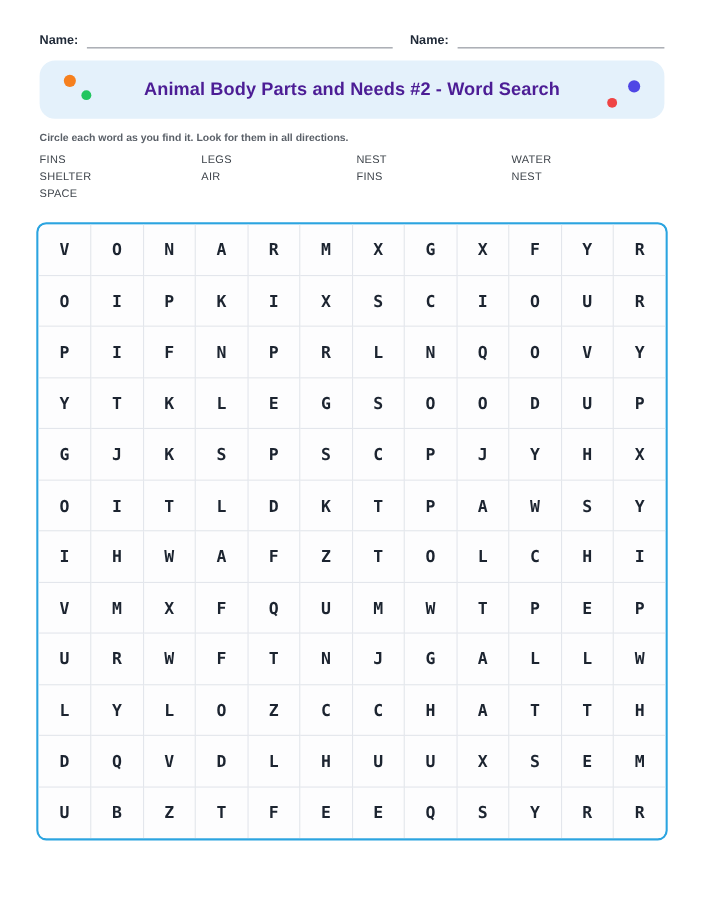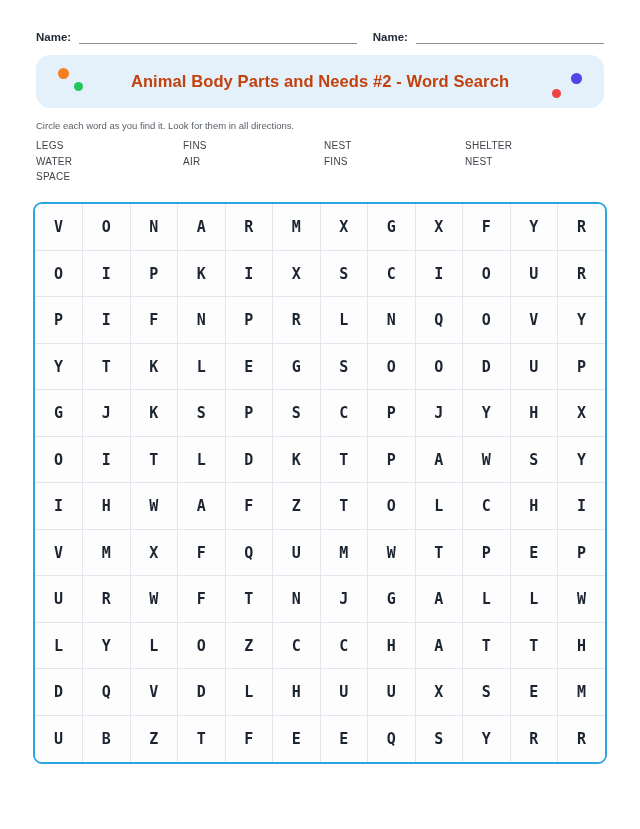--- a/index.html
+++ b/index.html
@@ -58,41 +58,42 @@
     background: #e4f1fb;
     border-radius: 14px;
     display: flex;
     align-items: center;
     justify-content: center;
     overflow: hidden;
   }
   .banner-title {
     font-size: 16.5px;
     font-weight: bold;
-    color: #c2410c;
+    color: #4c1d95;
     letter-spacing: 0.1px;
     text-align: left;
     z-index: 2;
   }
   .dot {
     position: absolute;
     border-radius: 50%;
     z-index: 1;
   }
   .dot-orange { width: 11px; height: 11px; background: #f6801e; left: 22px;  top: 13px; }
   .dot-green  { width: 9px;  height: 9px;  background: #22c55e; left: 38px;  top: 27px; }
   .dot-blue   { width: 11px; height: 11px; background: #4f46e5; right: 22px; top: 18px; }
   .dot-red    { width: 9px;  height: 9px;  background: #ef4444; right: 43px; top: 34px; }
 
   
   .instructions {
     margin: 12px 36px 0 36px;
     font-size: 9.5px;
     color: #5a6068;
     line-height: 1.3;
+    font-weight: bold;
   }
 
   
   .wordlist {
     margin: 6px 36px 0 36px;
     display: grid;
     grid-template-columns: 147px 141px 141px auto;
     row-gap: 0;
   }
   .word {
@@ -153,25 +154,25 @@
     <span class="dot dot-orange"></span>
     <span class="dot dot-green"></span>
     <span class="dot dot-blue"></span>
     <span class="dot dot-red"></span>
     <div class="banner-title">Animal Body Parts and Needs #2 - Word Search</div>
   </div>
 
   <div class="instructions">Circle each word as you find it. Look for them in all directions.</div>
 
   <div class="wordlist">
+    <div class="word">FINS</div>
     <div class="word">LEGS</div>
-    <div class="word">FINS</div>
     <div class="word">NEST</div>
+    <div class="word">WATER</div>
     <div class="word">SHELTER</div>
-    <div class="word">WATER</div>
     <div class="word">AIR</div>
     <div class="word">FINS</div>
     <div class="word">NEST</div>
     <div class="word">SPACE</div>
     <div class="word empty"></div>
     <div class="word empty"></div>
   </div>
 
   <div class="grid-wrap">
     <table class="grid">

